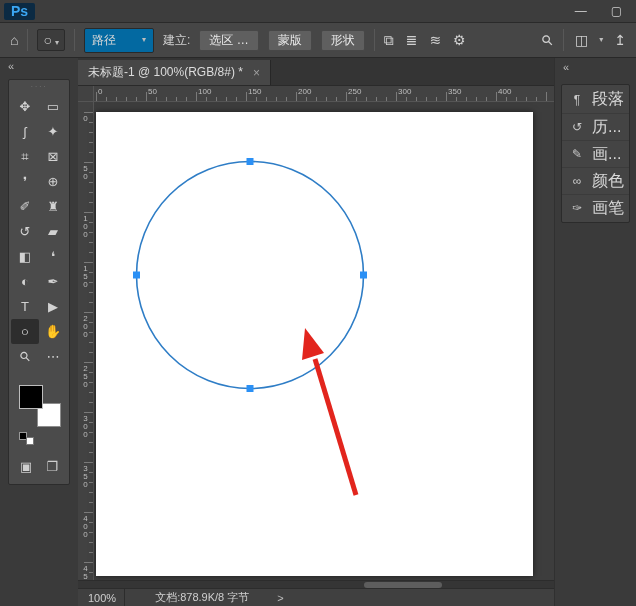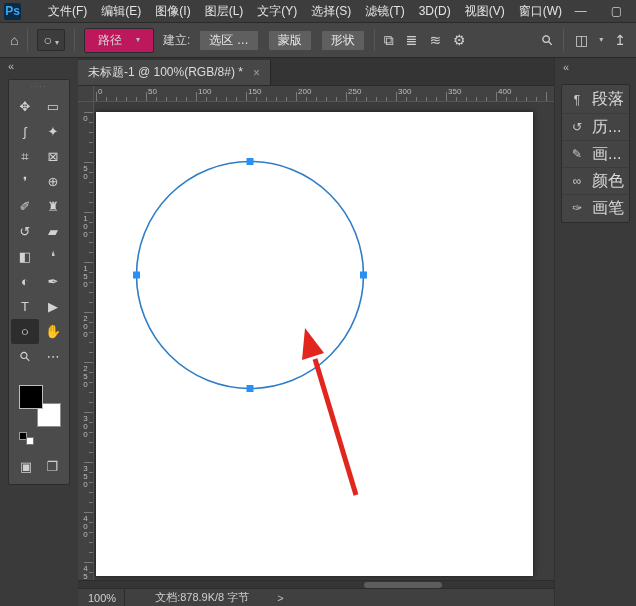--- a/index.html
+++ b/index.html
@@ -3,36 +3,36 @@
 <meta charset="utf-8">
 <style>
   *{margin:0;padding:0;box-sizing:border-box;cursor:default;
     font-family:"Liberation Sans","DejaVu Sans",sans-serif;}
   body{background:#262626;}
   .app{width:636px;height:606px;background:#3a3a3a;color:#d6d6d6;font-size:12px;
        overflow:hidden;display:flex;flex-direction:column;position:relative;}
 
   
   .menubar{height:22px;background:#3d3d3d;display:flex;align-items:center;padding:0 6px 0 4px;flex:none;}
-  .ps-logo{width:17px;height:17px;background:#0b2a43;color:#3ba6f2;font-weight:bold;font-size:12px;
-           display:flex;align-items:center;justify-content:center;border-radius:2px;margin-right:20px;}
+  .ps-logo{width:31px;height:17px;background:#0b2a43;color:#3ba6f2;font-weight:bold;font-size:14px;
+           display:flex;align-items:center;justify-content:center;border-radius:2px;margin-right:0;}
   .menus{display:flex;}
   .menu-item{padding:0 7px;line-height:22px;font-size:12px;color:#e4e4e4;}
   .win-controls{margin-left:auto;display:flex;gap:24px;padding-right:8px;color:#cfcfcf;}
 
   
   .options{height:36px;background:#464646;border-top:1px solid #2a2a2a;border-bottom:1px solid #282828;
            display:flex;align-items:center;padding:0 10px;gap:9px;flex:none;}
   .opt-sep{width:1px;height:22px;background:#585858;flex:none;}
   .opt-icon{color:#d0d0d0;font-size:14px;line-height:1;}
   .rot{display:inline-block;transform:rotate(-45deg);}
   .tool-preview{display:flex;align-items:flex-end;gap:3px;background:#3c3c3c;border:1px solid #2a2a2a;
                 border-radius:2px;padding:3px 5px;}
   .mini-chevron{font-size:8px;color:#bdbdbd;line-height:1;}
-  .select{display:flex;align-items:center;justify-content:center;gap:14px;background:#be185d;
+  .select{display:flex;align-items:center;justify-content:space-between;gap:14px;background:#0369a1;
           border:1px solid #292929;border-radius:2px;padding:3px 7px;min-width:70px;}
   .opt-label{color:#cfcfcf;}
   .opt-btn{background:#5f5f5f;border:1px solid #474747;border-radius:2px;color:#e8e8e8;
            font-size:12px;padding:3px 9px;line-height:13px;}
   .opt-icons{display:flex;gap:12px;align-items:center;}
   .right-cluster{margin-left:auto;display:flex;gap:11px;align-items:center;}
 
   
   .main{flex:1;display:flex;min-height:0;}
 
@@ -98,32 +98,20 @@
   .fx{font-style:italic;font-weight:bold;font-family:"Liberation Serif","DejaVu Serif",serif;}
   .dock-label{font-size:16px;white-space:nowrap;}
 </style>
 </head>
 <body>
 
 <div class="app">
 
   <div class="menubar">
     <div class="ps-logo">Ps</div>
-    <div id="menus" class="menus">
-        <div class="menu-item">文件(F)</div>
-        <div class="menu-item">编辑(E)</div>
-        <div class="menu-item">图像(I)</div>
-        <div class="menu-item">图层(L)</div>
-        <div class="menu-item">文字(Y)</div>
-        <div class="menu-item">选择(S)</div>
-        <div class="menu-item">滤镜(T)</div>
-        <div class="menu-item">3D(D)</div>
-        <div class="menu-item">视图(V)</div>
-        <div class="menu-item">窗口(W)</div>
-      </div>
     <div class="win-controls">
       <span>—</span>
       <span>▢</span>
     </div>
   </div>
 
   <div class="options">
     <span class="opt-icon">⌂</span>
     <span class="opt-sep"></span>
     <span class="tool-preview">

